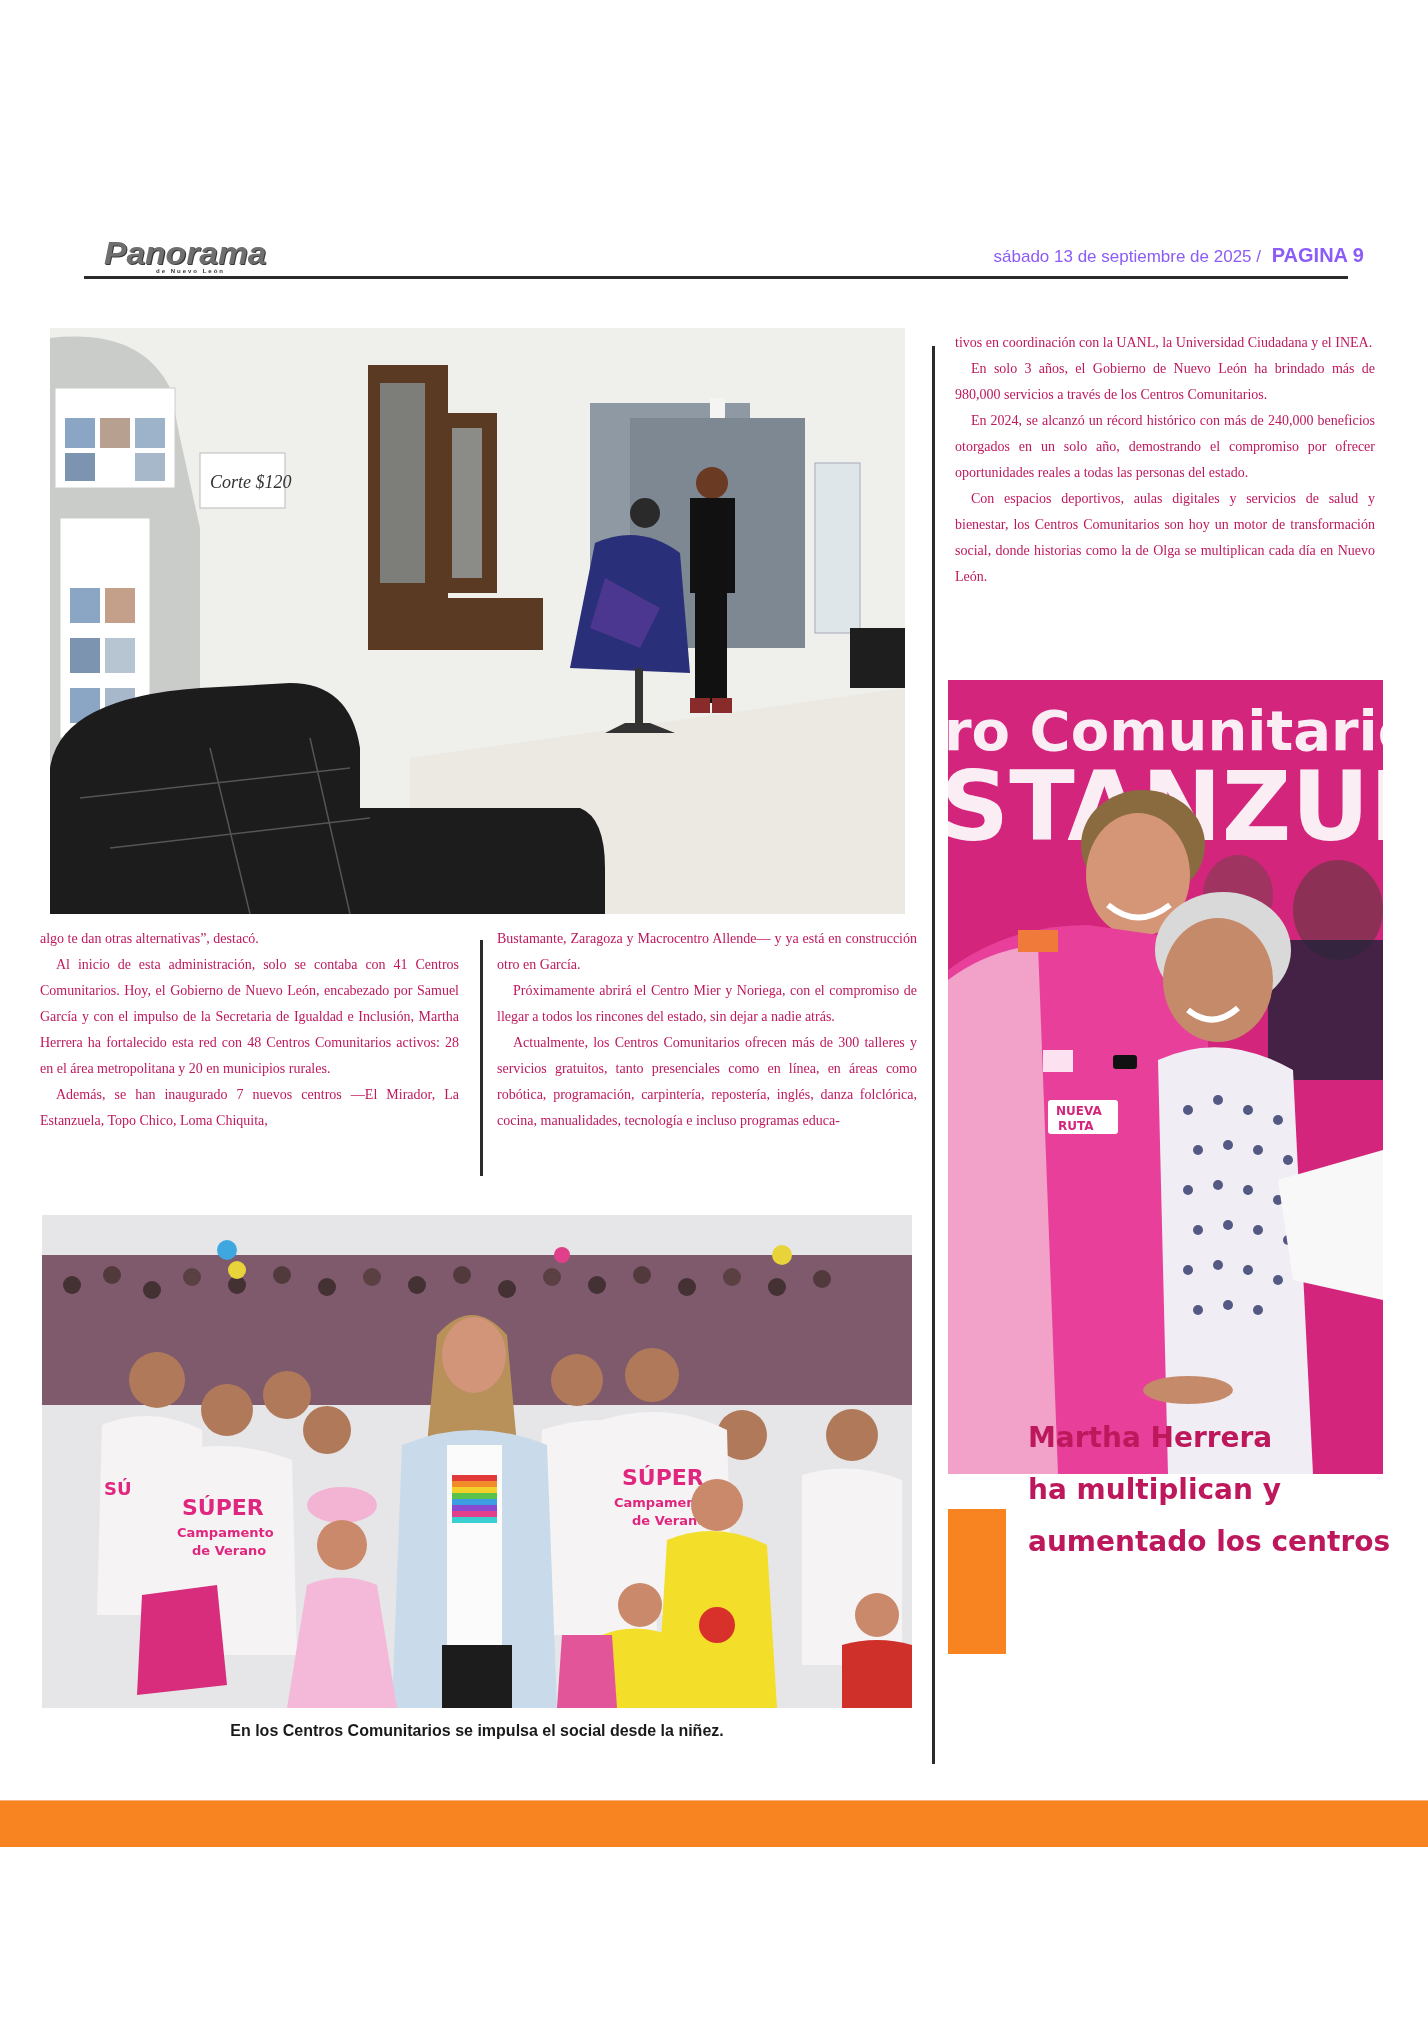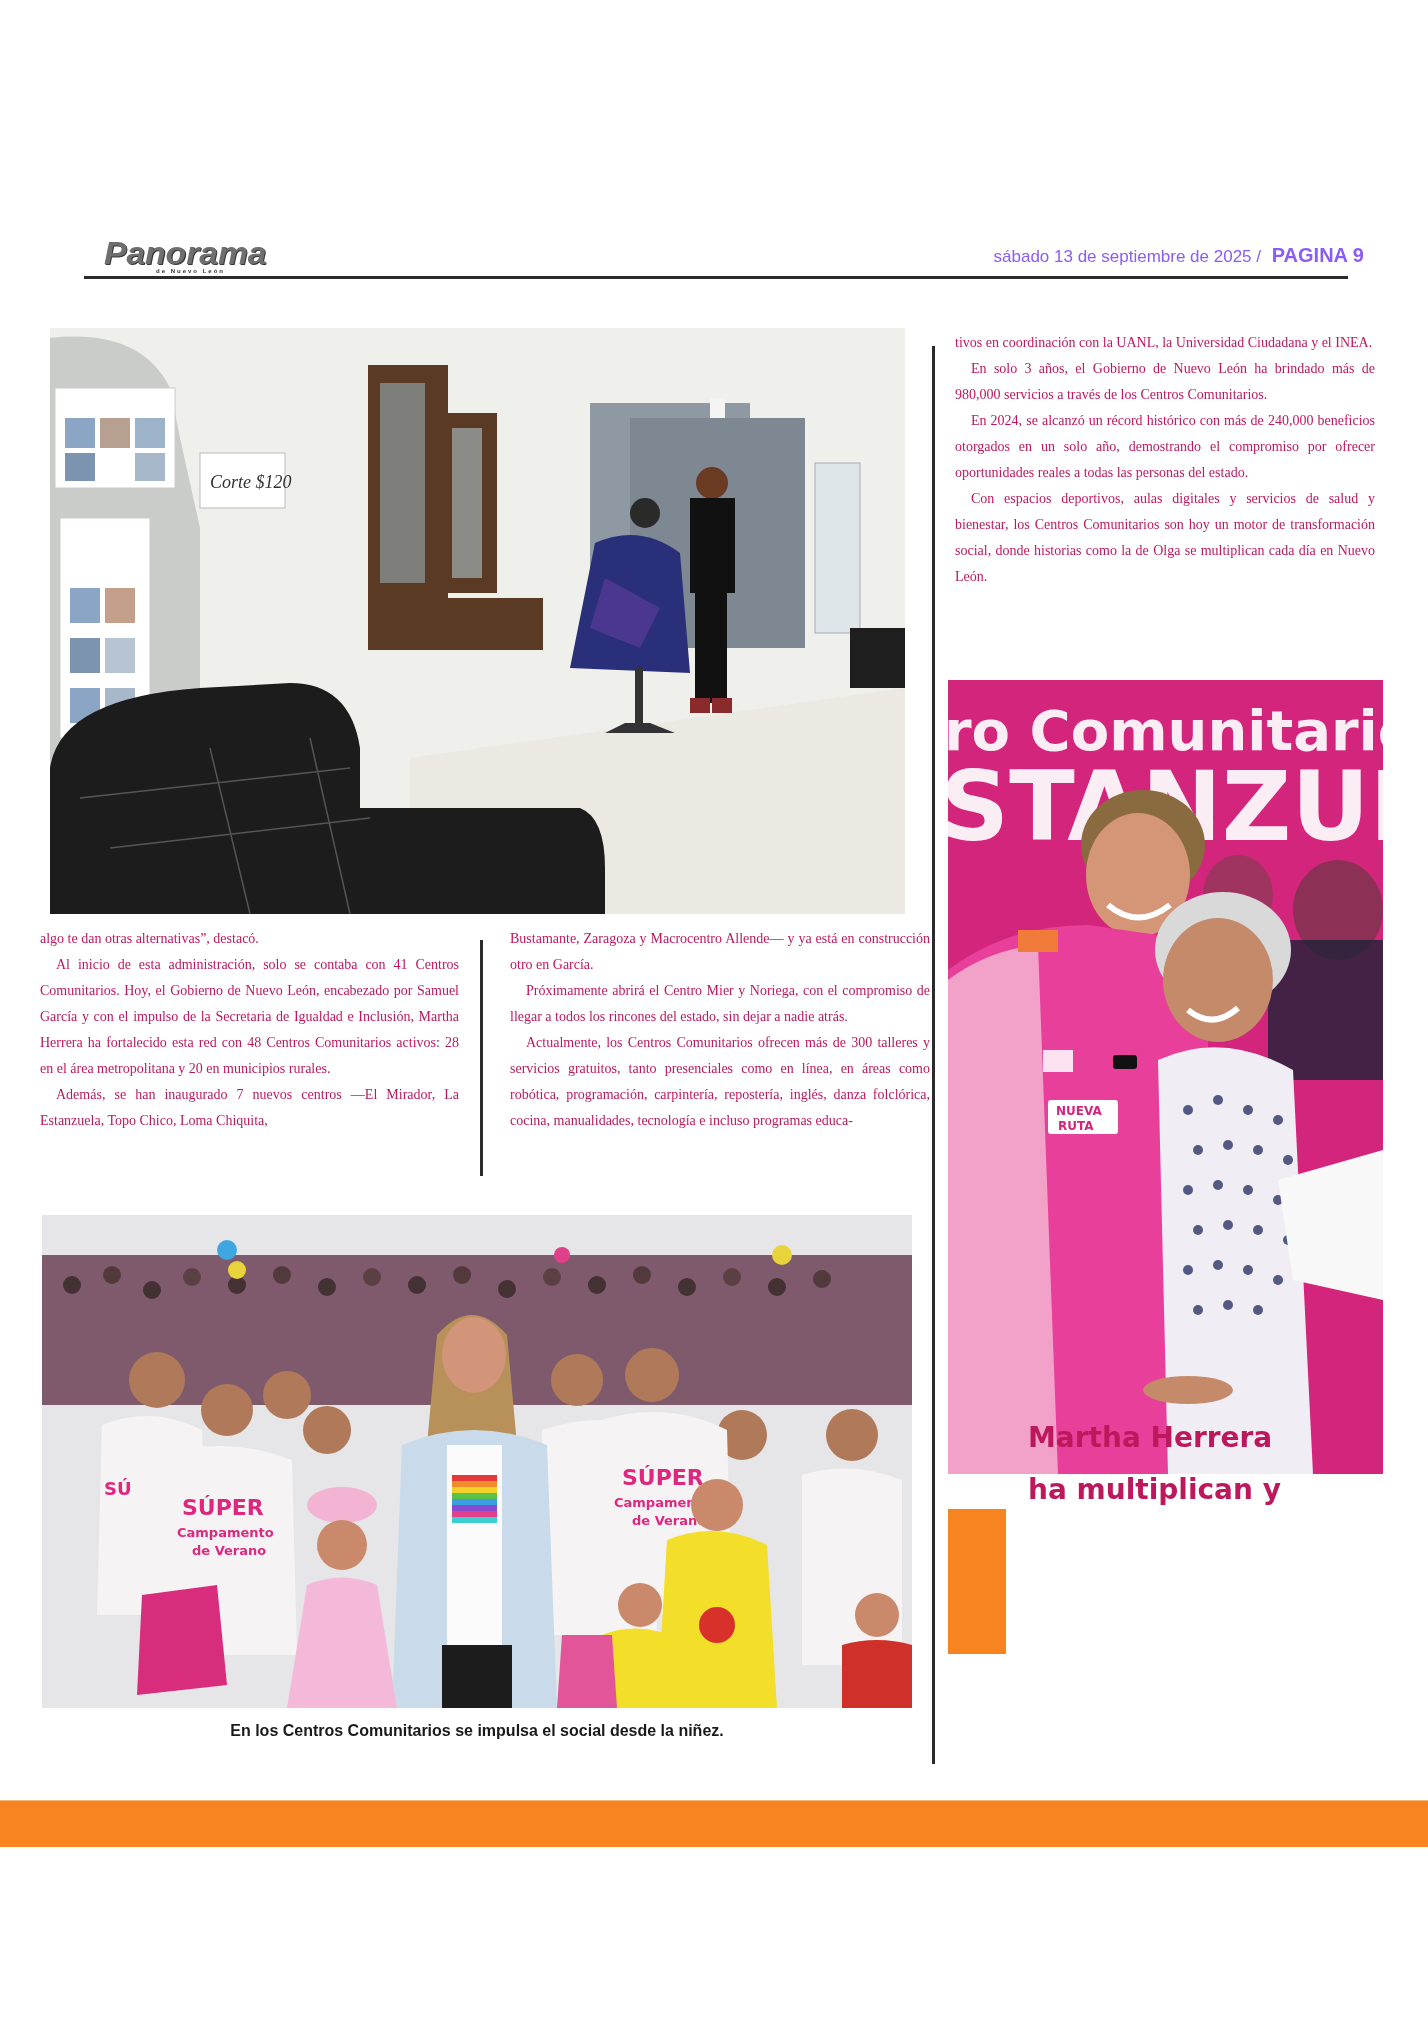--- a/index.html
+++ b/index.html
@@ -18,21 +18,21 @@
     .photo { position: absolute; overflow: hidden; }
     .photo-barber { left: 50px; top: 328px; width: 855px; height: 586px; background: linear-gradient(180deg, #f0f0ee 0%, #e5e5e3 45%, #dcdcd8 100%); }
     .photo-pink { left: 948px; top: 680px; width: 435px; height: 794px; background: linear-gradient(180deg, #d6287f 0%, #cf2a7c 45%, #b82a6c 100%); }
     .photo-kids { left: 42px; top: 1215px; width: 870px; height: 493px; background: linear-gradient(180deg, #e9e9ea 0%, #a45a7a 18%, #7f5a66 40%, #c8a8b5 65%, #d7c3c9 100%); }
 
     
     .col { position: absolute; font-size: 14px; line-height: 26px; text-align: justify; color: #be185d; }
     .col p { margin: 0; text-indent: 16px; }
     .col p.noindent { text-indent: 0; }
     .col-left { left: 40px; top: 926px; width: 419px; }
-    .col-mid { left: 510px; top: 926px; width: 420px; }
+    .col-mid { left: 497px; top: 926px; width: 420px; }
     .col-right { left: 955px; top: 330px; width: 420px; }
 
     .vrule { position: absolute; width: 3px; background: #2b2b2b; }
     .vrule-mid { left: 480px; top: 940px; height: 236px; }
     .vrule-right { left: 932px; top: 346px; height: 1418px; }
 
     
     .caption { position: absolute; left: 42px; top: 1722px; width: 870px; text-align: center; font-family: "Liberation Sans", sans-serif; font-weight: 700; font-size: 16px; color: #1a1a1a; }
 
     
@@ -291,15 +291,16 @@
     <path d="M800,430 Q835,420 870,430 L870,493 L800,493 Z" fill="#d0302a"></path>
   </svg>
 </figure>
 
 <div class="caption">En los Centros Comunitarios se impulsa el social desde la niñez.</div>
 
 <div class="pull-bar"></div>
 <div class="pull-quote">
   <span>Martha Herrera</span>
   <span>ha multiplican y</span>
+  <span>aumentado los centros</span>
 </div>
 
 <div class="bottom-band"></div>
 
 </body></html>

